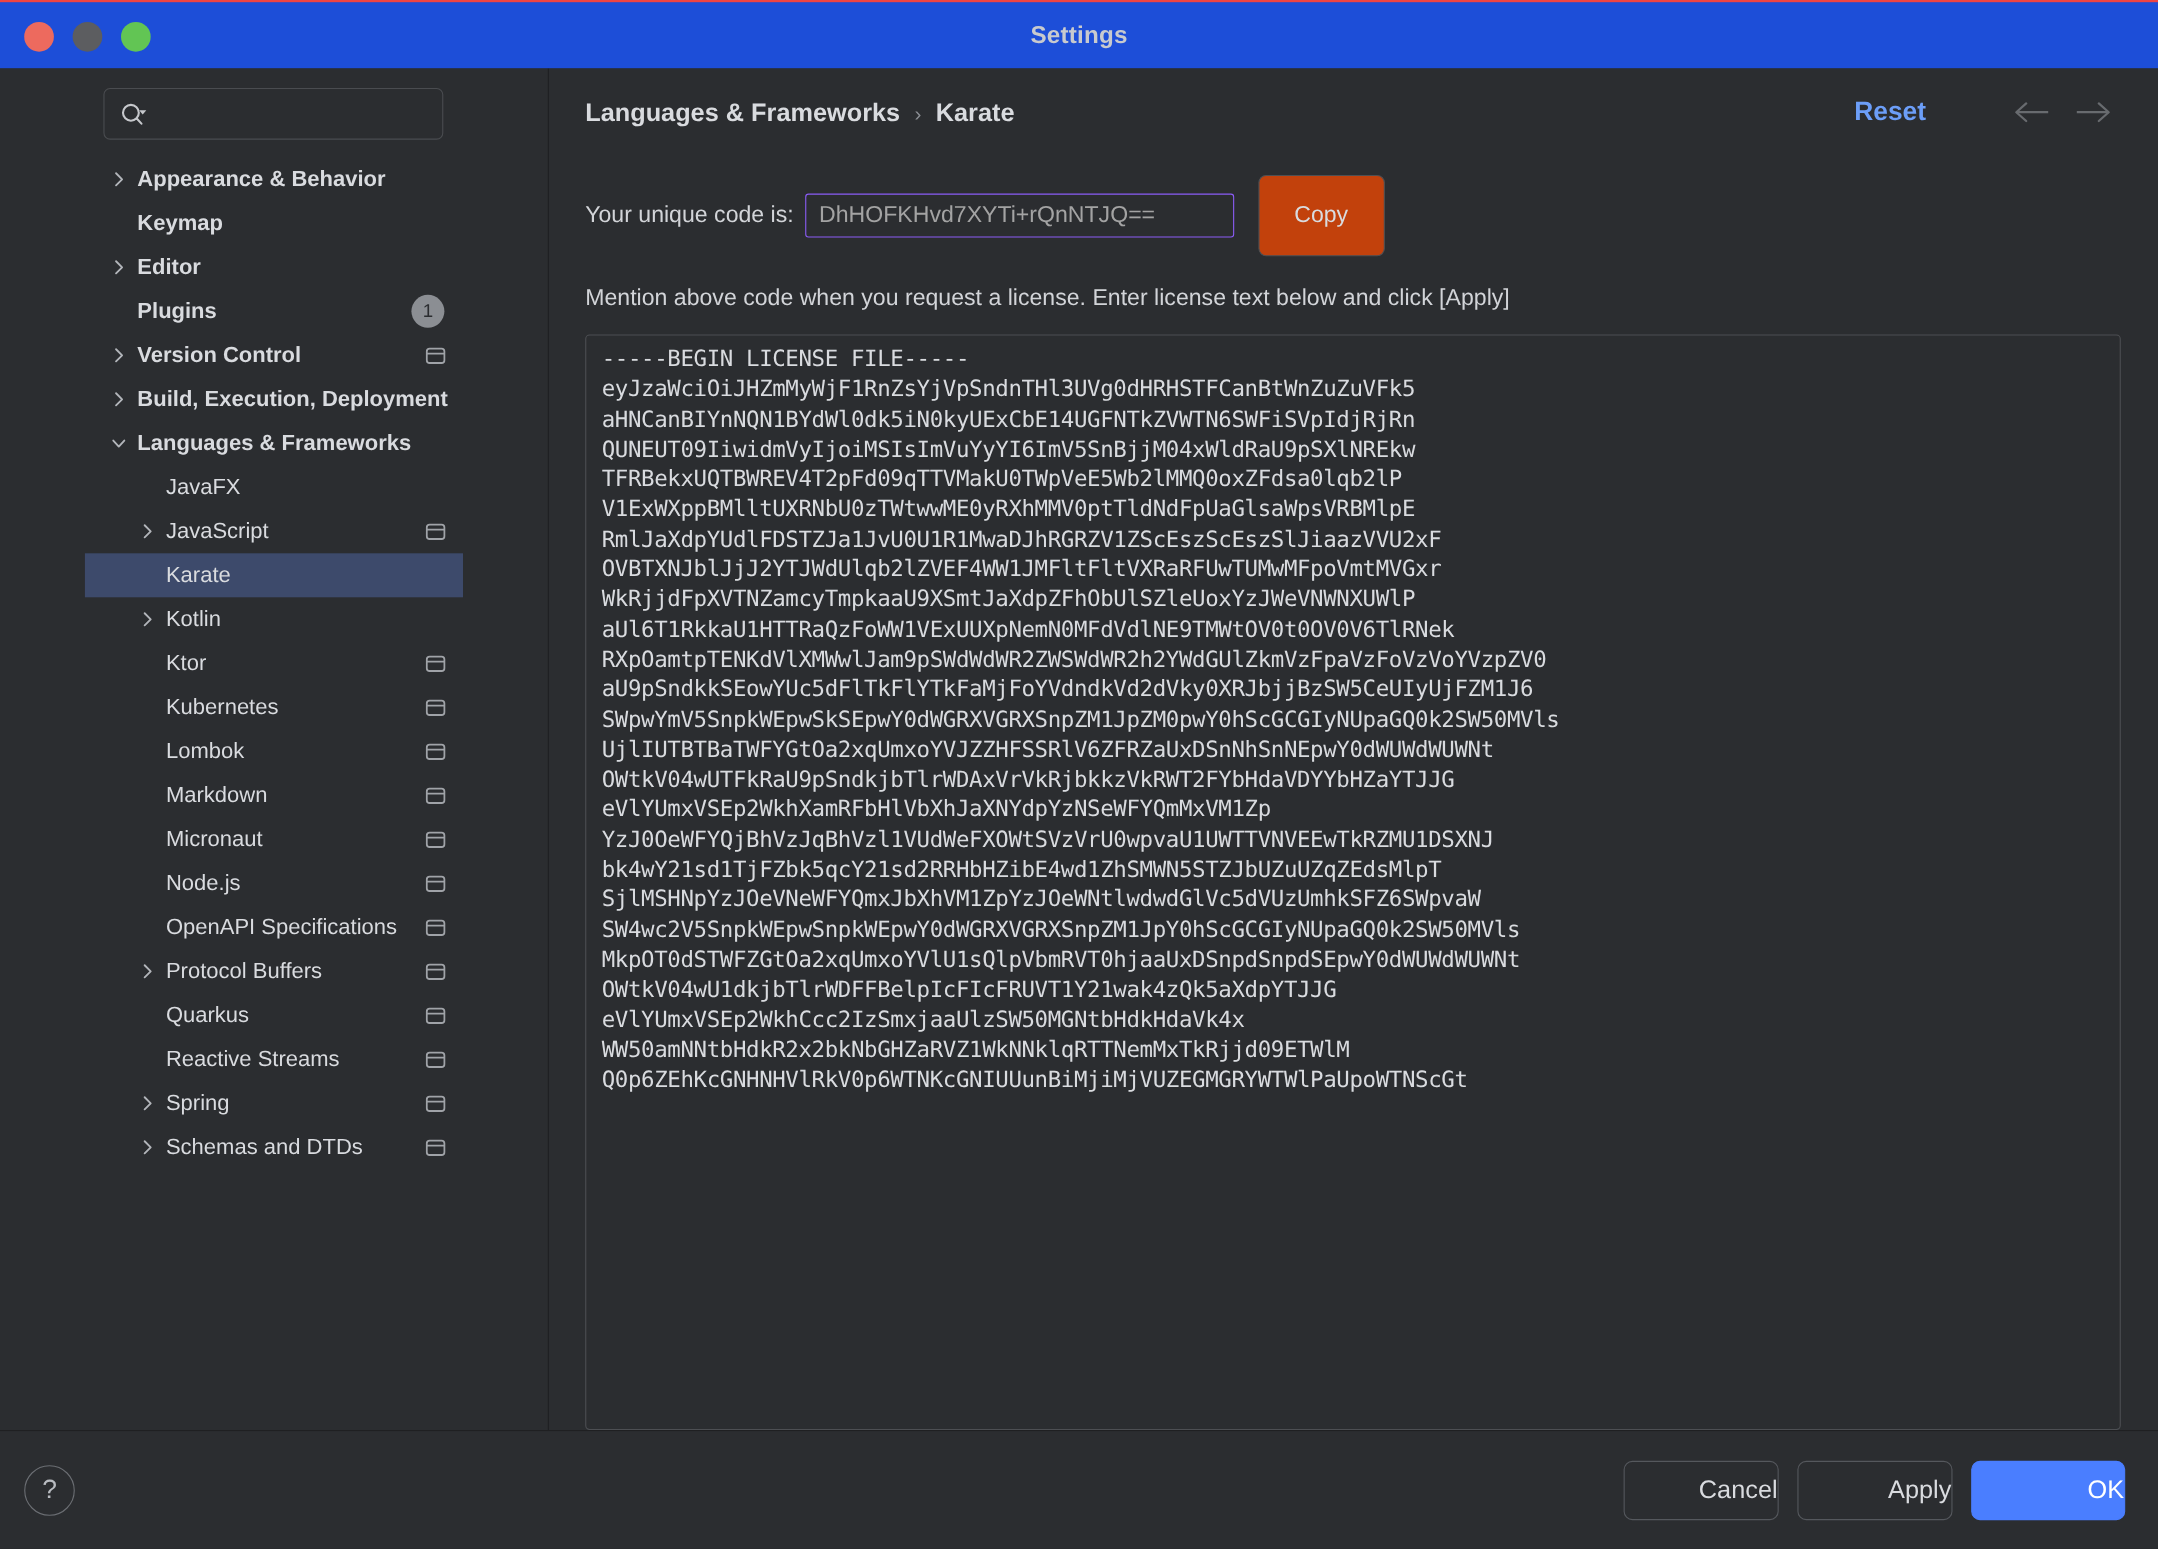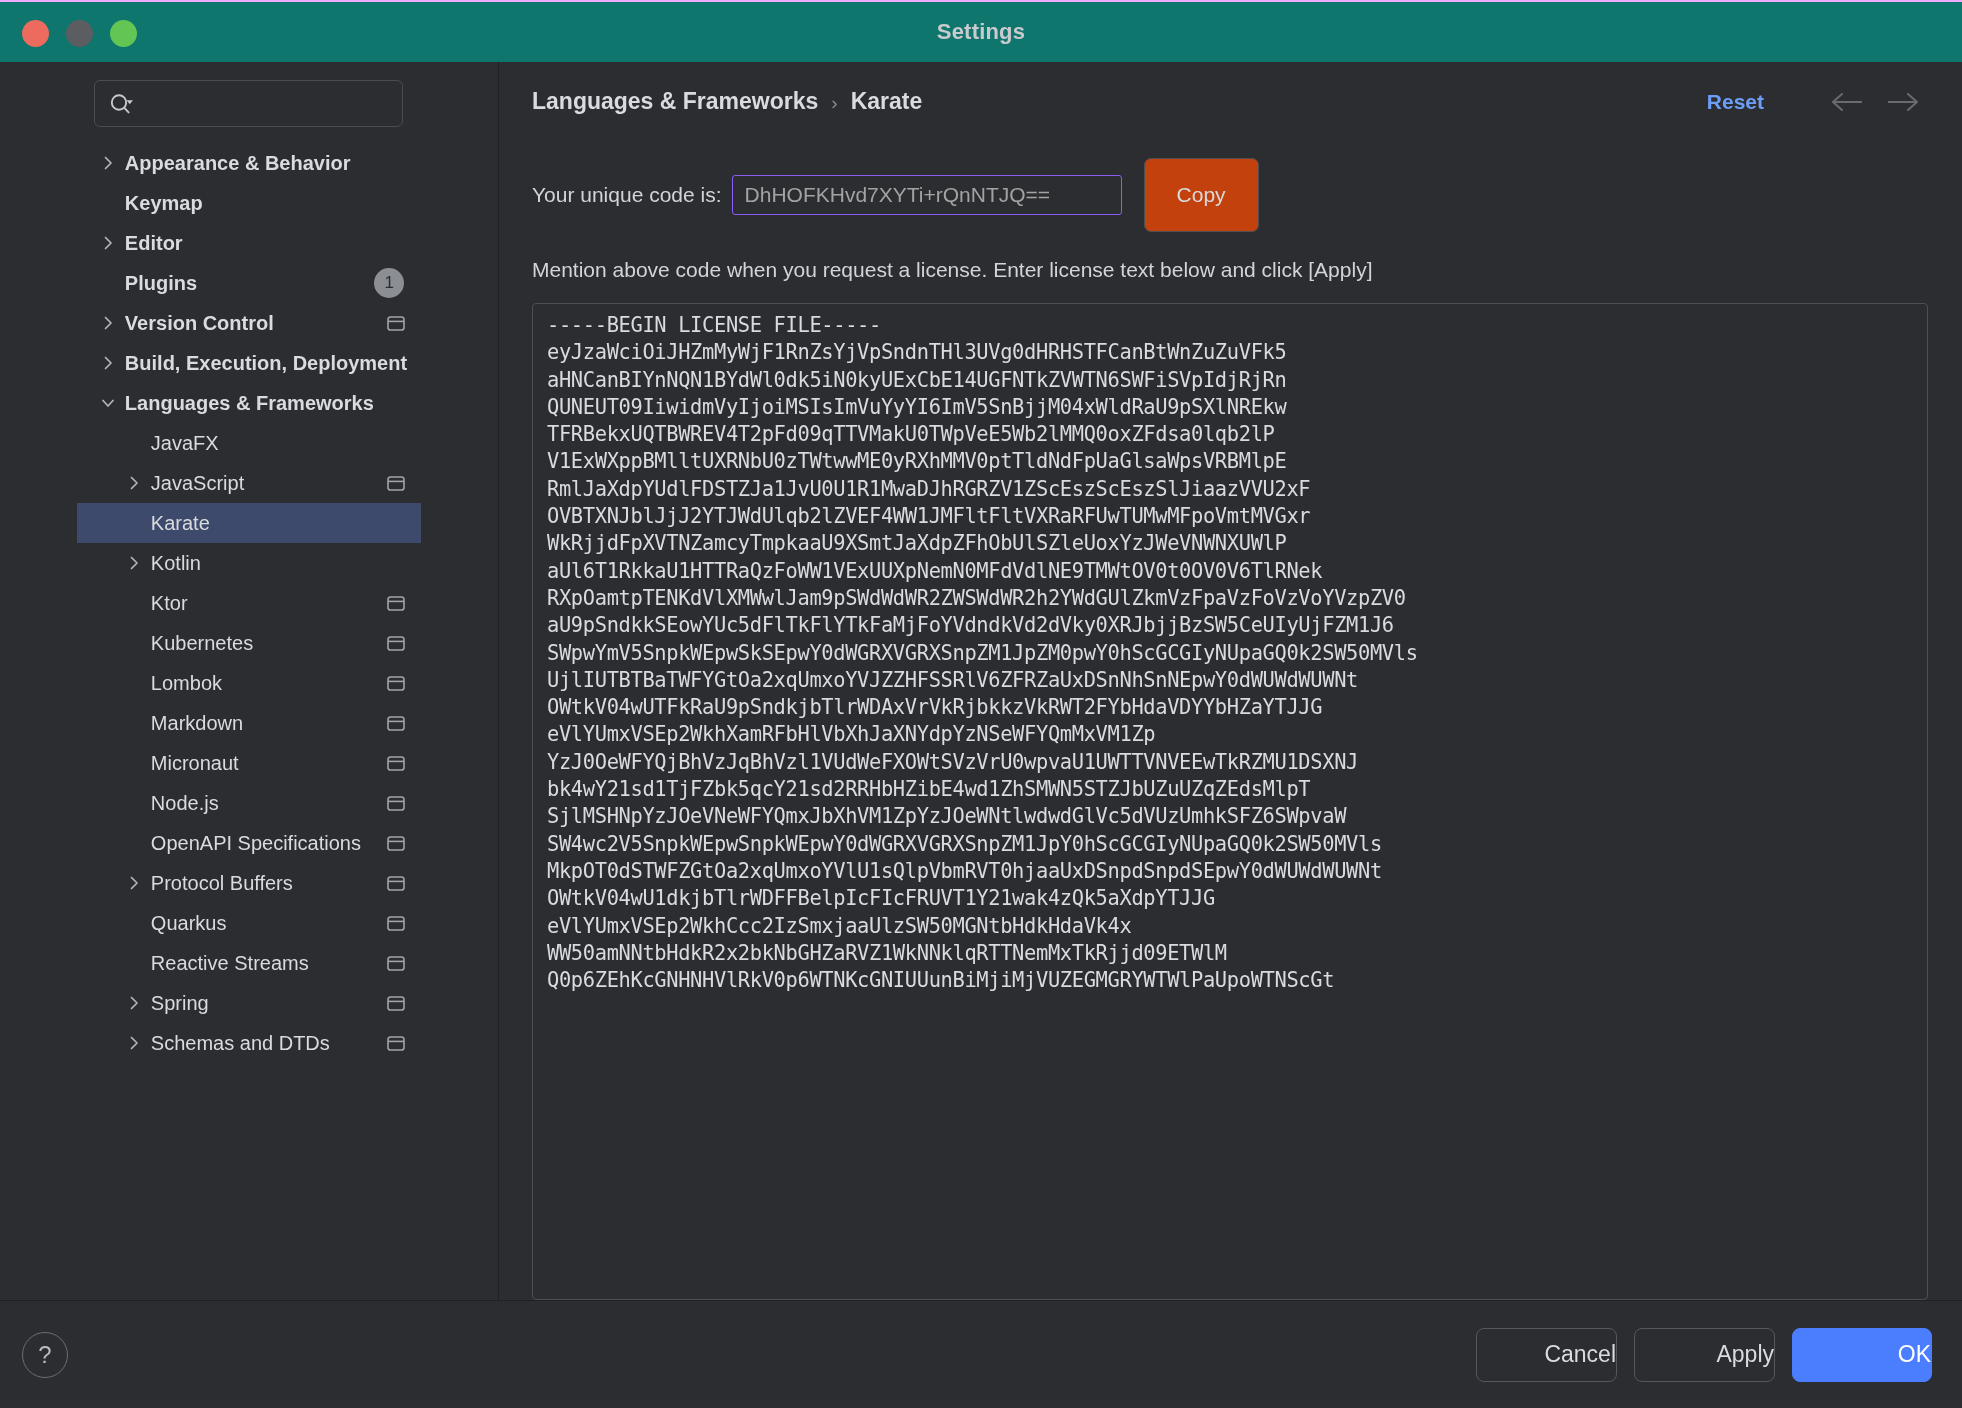--- a/index.html
+++ b/index.html
@@ -24,22 +24,22 @@
     display: flex;
     flex-direction: column;
     overflow: hidden;
   }
 
   
   #titlebar {
     position: relative;
     height: 60px;
     flex: 0 0 60px;
-    background: #0f766e;
-    border-top: 2px solid #f0abfc;
+    background: #1d4ed8;
+    border-top: 2px solid #ef4444;
     display: flex;
     align-items: center;
     justify-content: center;
   }
   #traffic {
     position: absolute;
     left: 22px;
     top: 18px;
     display: flex;
     gap: 17px;
@@ -177,24 +177,24 @@
     color: #d9dbdf;
   }
   .crumb-sep {
     color: #8b8e93;
     font-size: 19px;
     font-weight: normal;
   }
   #crumb-spacer { flex: 1 1 auto; }
   #reset-btn {
     color: #6c9ef8;
-    font-size: 21px;
+    font-size: 24px;
     font-weight: bold;
     cursor: pointer;
-    margin-right: 50px;
+    margin-right: 63px;
   }
   .navarrow {
     margin-left: 14px;
     opacity: 0.55;
   }
   .navarrow svg { display: block; }
 
   #content {
     flex: 1 1 auto;
     display: flex;

